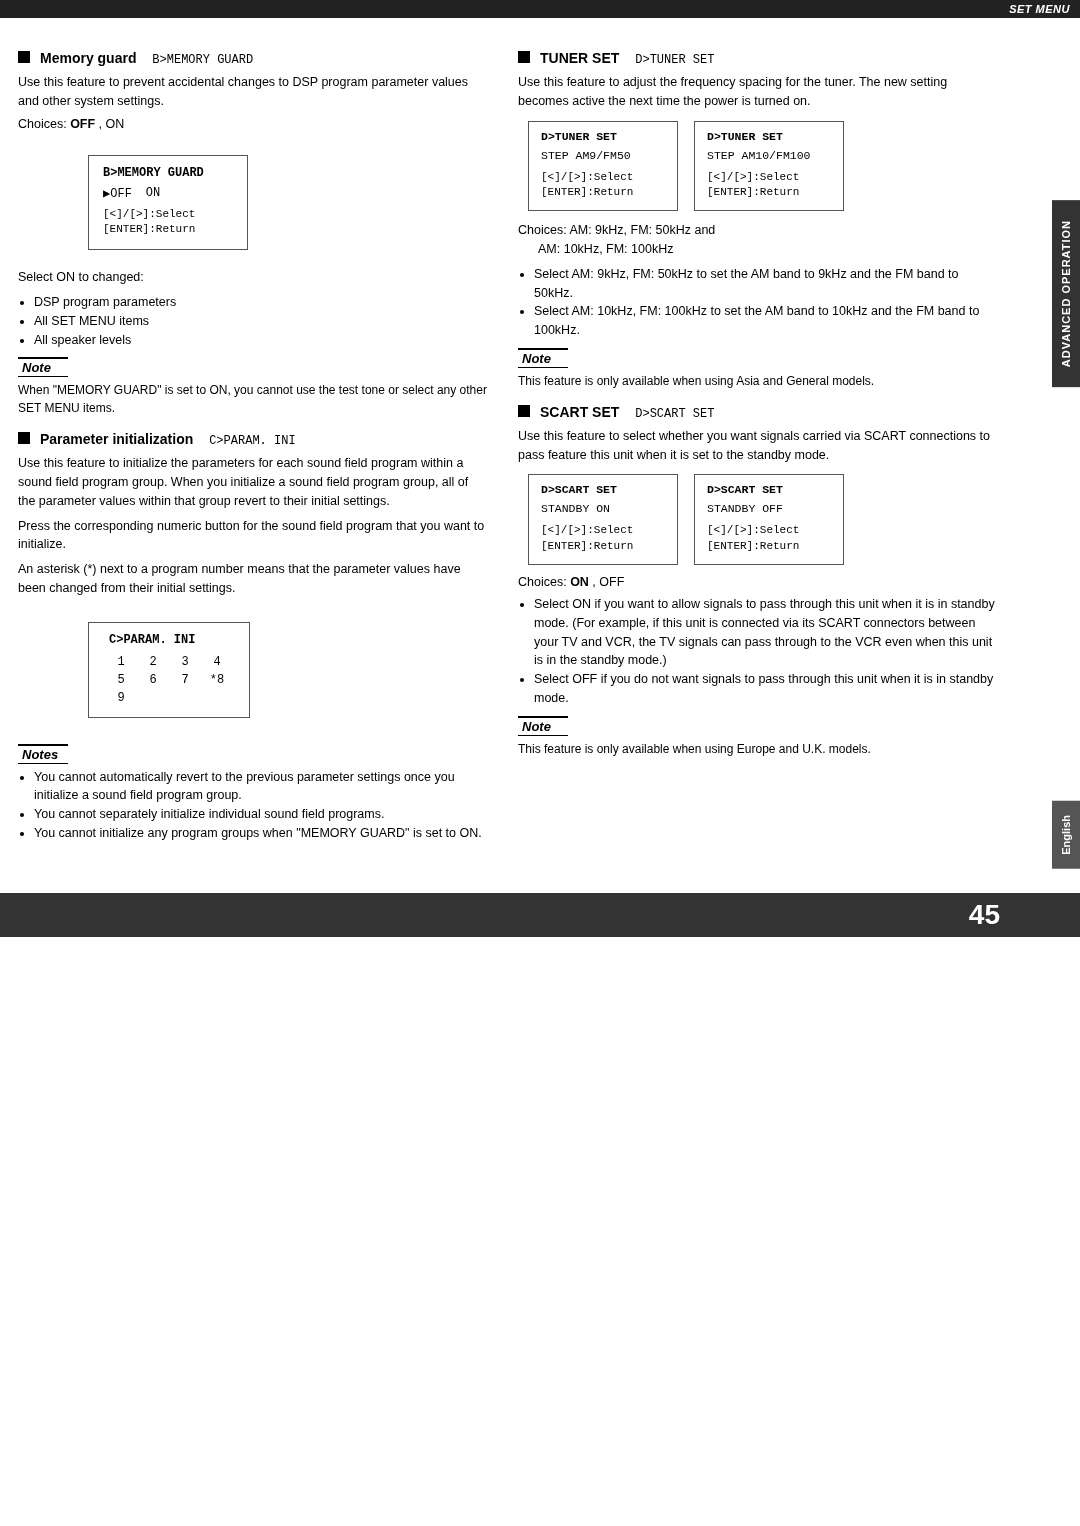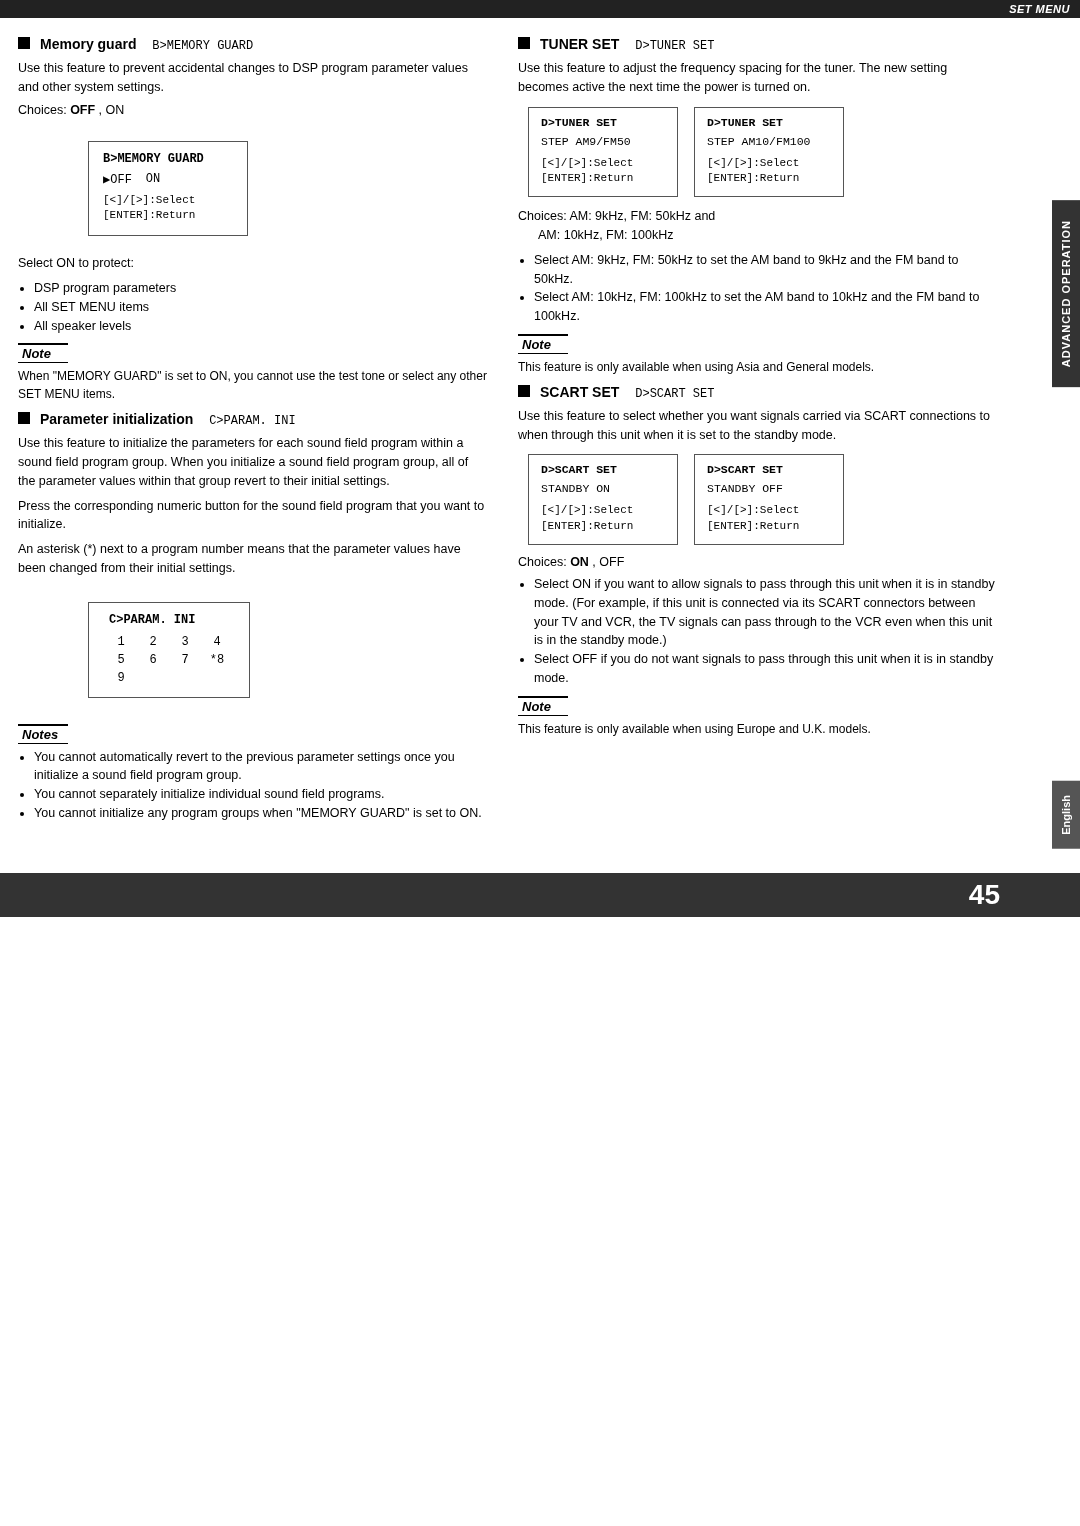--- a/index.html
+++ b/index.html
@@ -145,21 +145,21 @@
       display: inline-block;
       min-width: 50px;
     }
 
     .note-text {
       font-size: 12px;
       line-height: 1.5;
     }
 
     .section-gap {
-      margin-top: 0;
+      margin-top: 14px;
     }
 
     .param-box {
       border: 1.5px solid #555;
       display: inline-block;
       padding: 10px 20px 12px 20px;
       font-family: 'Courier New', monospace;
       font-size: 12px;
       margin: 10px 0 10px 30px;
     }
@@ -243,21 +243,21 @@
               <span>▶OFF</span>
               <span>ON</span>
             </div>
             <div class="display-box-footer">
               <div>[&lt;]/[&gt;]:Select</div>
               <div>[ENTER]:Return</div>
             </div>
           </div>
         </div>
 
-        <div class="body-text">Select ON to protect:</div>
+        <div class="body-text">Select ON to changed:</div>
         <ul class="bullet-list">
           <li>DSP program parameters</li>
           <li>All SET MENU items</li>
           <li>All speaker levels</li>
         </ul>
 
         <div class="note-box">
           <div class="note-label">Note</div>
           <div class="note-text">When "MEMORY GUARD" is set to ON, you cannot use the test tone or select any other SET MENU items.</div>
         </div>
@@ -350,21 +350,21 @@
         </div>
       </div>
 
       <div class="section-gap">
         <div class="section-title">
           <span class="black-square"></span>
           <span style="font-weight:bold;">SCART SET</span>
           &nbsp;
           <span class="mono">D&gt;SCART SET</span>
         </div>
-        <div class="body-text">Use this feature to select whether you want signals carried via SCART connections to when through this unit when it is set to the standby mode.</div>
+        <div class="body-text">Use this feature to select whether you want signals carried via SCART connections to pass feature this unit when it is set to the standby mode.</div>
 
         <div class="display-boxes-row" style="margin-left: 10px;">
           <div class="display-box-small">
             <div style="font-weight:bold; margin-bottom:6px;">D&gt;SCART SET</div>
             <div style="margin-bottom:8px;">STANDBY  ON</div>
             <div style="font-size:11px; line-height:1.4;">
               <div>[&lt;]/[&gt;]:Select</div>
               <div>[ENTER]:Return</div>
             </div>
           </div>

